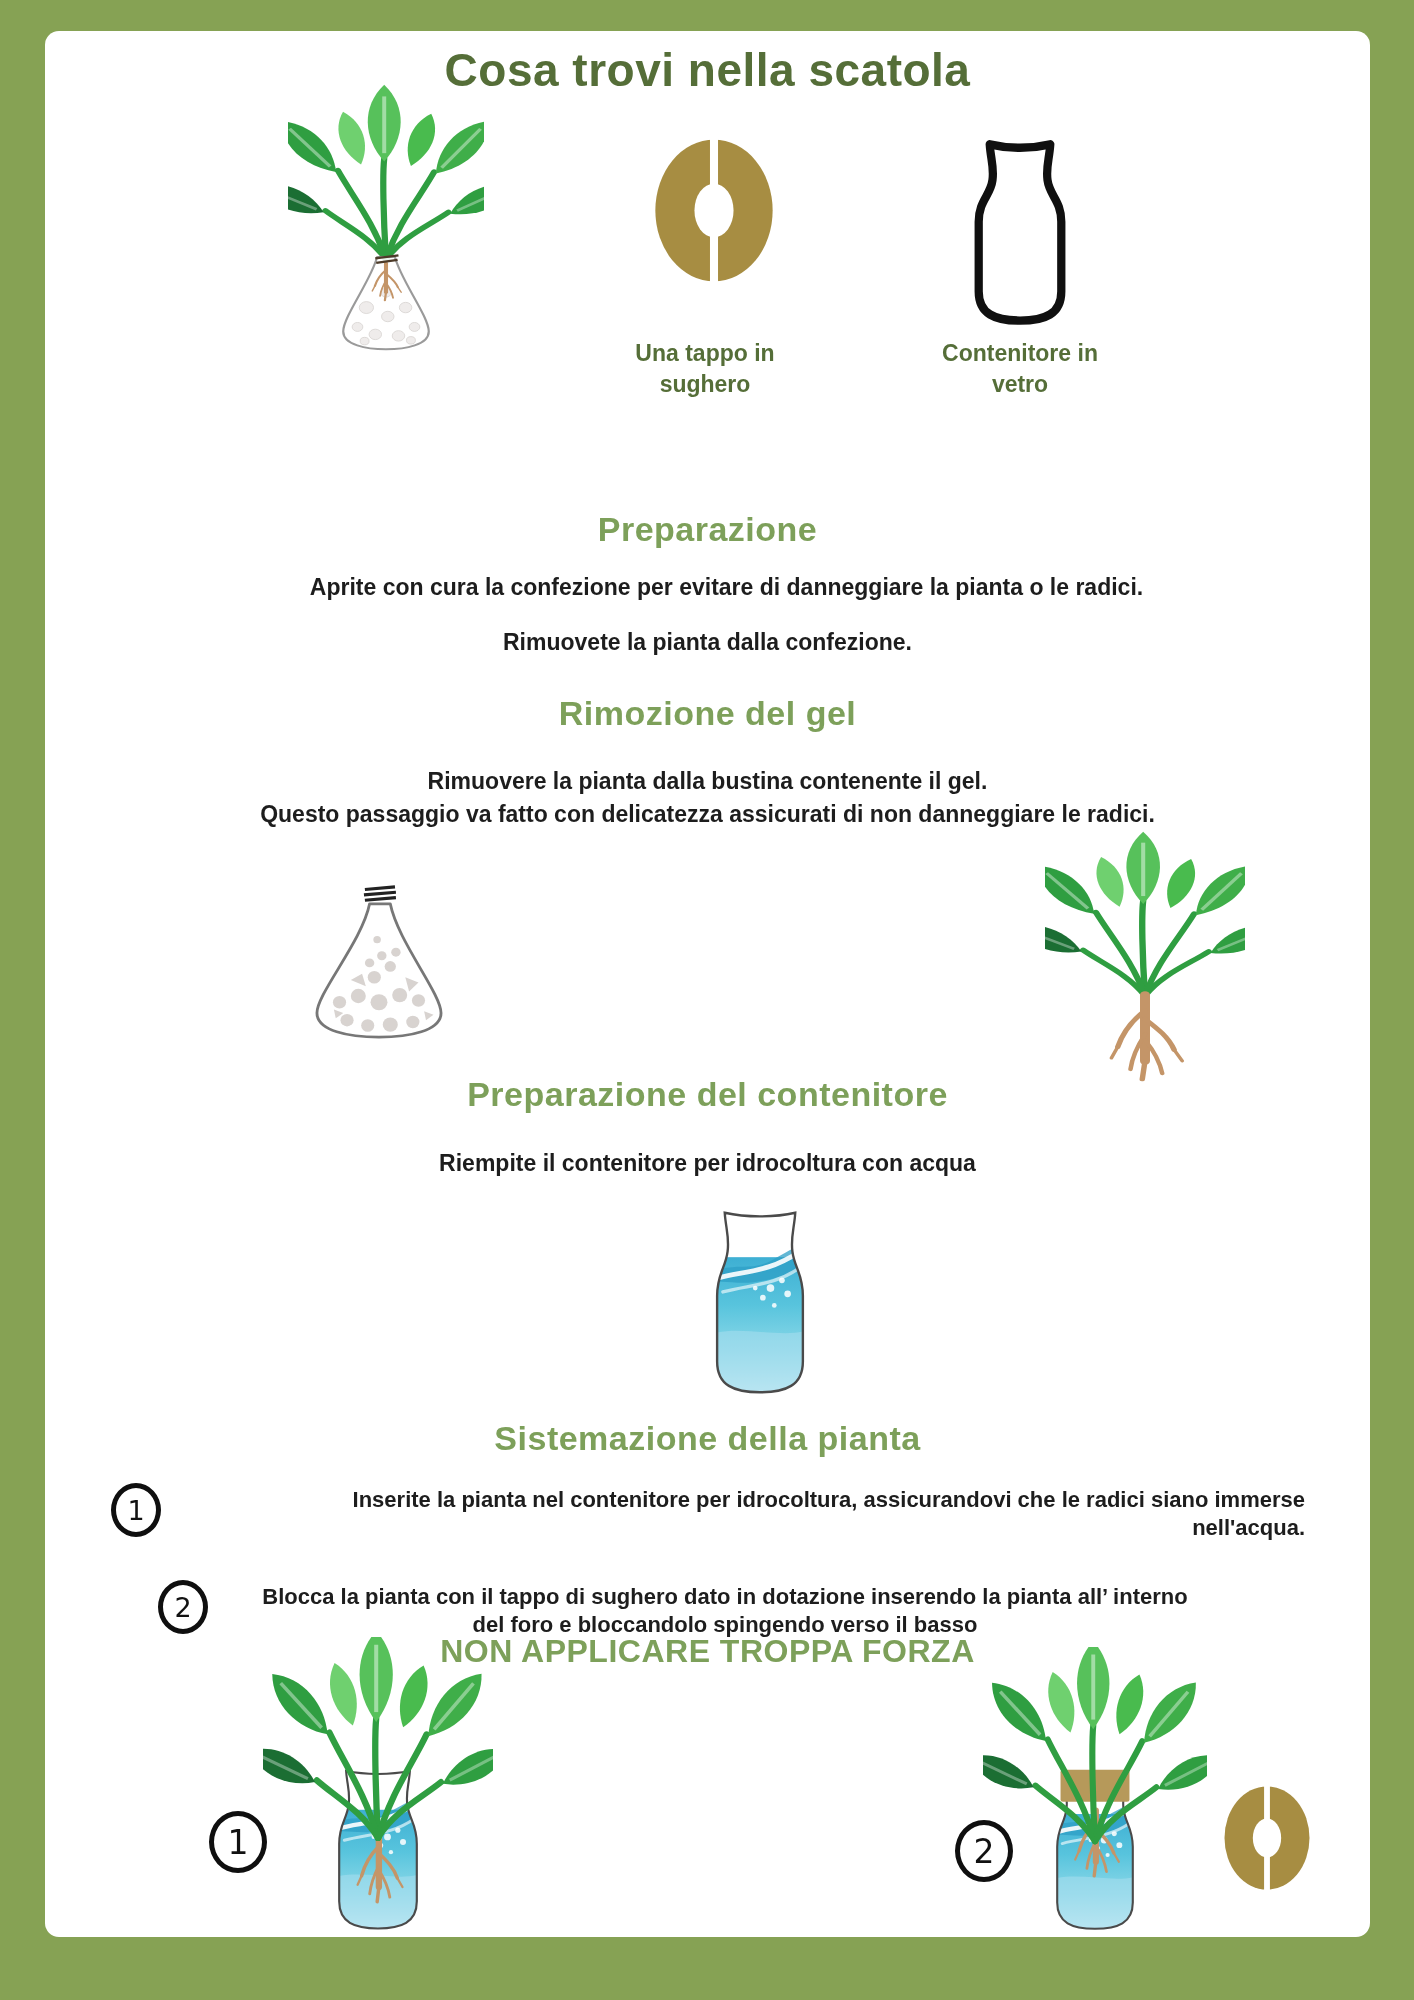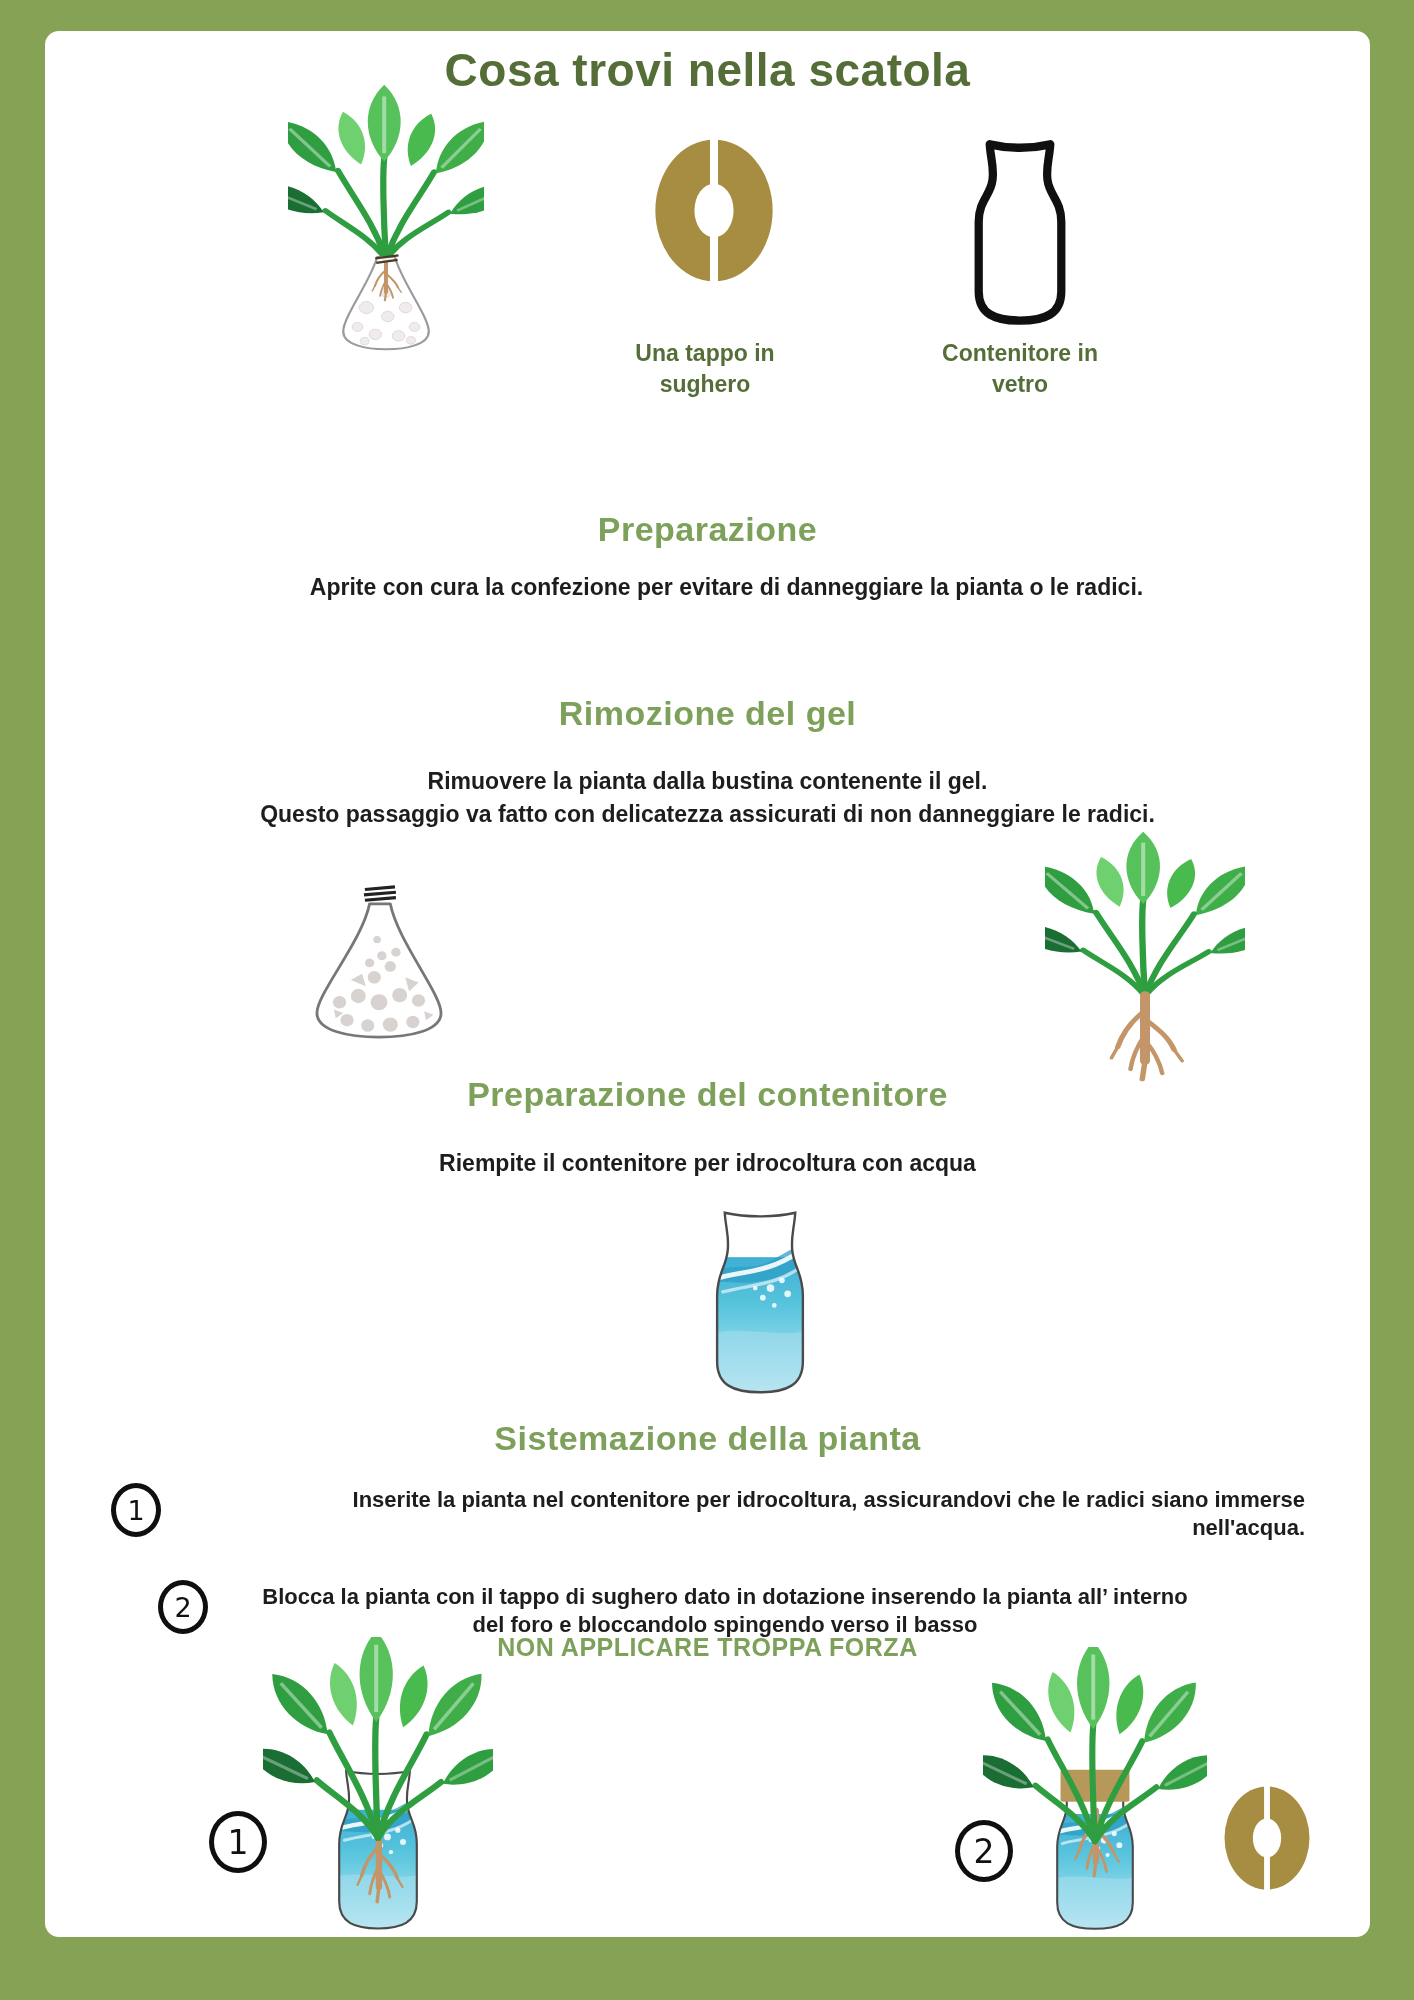--- a/index.html
+++ b/index.html
@@ -192,20 +192,21 @@
       <div>sughero</div>
     </div>
     <div class="abs caption" style="left:835px; top:307px; width:280px;">
       <div>Contenitore in</div>
       <div>vetro</div>
     </div>
 
 
     <div class="abs ctr title-light h2" style="top:479px;">Preparazione</div>
     <div class="abs ctr body-text p" style="top:543px;margin-left:19px;">Aprite con cura la confezione per evitare di danneggiare la pianta o le radici.</div>
+    <div class="abs ctr body-text p" style="top:598px;">Rimuovete la pianta dalla confezione.</div>
 
     <div class="abs ctr title-light h2" style="top:663px;">Rimozione del gel</div>
     <div class="abs ctr body-text p" style="top:734px; line-height:33px;">
       <div>Rimuovere la pianta dalla bustina contenente il gel.</div>
       <div>Questo passaggio va fatto con delicatezza assicurati di non danneggiare le radici.</div>
     </div>
 
     <svg class="fig" style="left:240px; top:846px; width:188px; height:170px;" viewBox="0 0 200 190" preserveAspectRatio="none">
         <use href="#sym-gelbag"></use>
       </svg>
@@ -227,21 +228,21 @@
       <div>Inserite la pianta nel contenitore per idrocoltura, assicurandovi che le radici siano immerse</div>
       <div>nell'acqua.</div>
     </div>
 
     <div class="badge badge-sm" style="left:113px; top:1549px;">2</div>
     <div class="abs body-text steps-line" style="left:100px; top:1552px; width:1160px; font-size:22px; text-align:center;">
       <div>Blocca la pianta con il tappo di sughero dato in dotazione inserendo la pianta all’ interno</div>
       <div>del foro e bloccandolo spingendo verso il basso</div>
     </div>
 
-    <div class="abs ctr title-light" style="top:1602px; font-size:25px; letter-spacing:.5px;">NON APPLICARE TROPPA FORZA</div>
+    <div class="abs ctr title-light" style="top:1602px; font-size:32px; letter-spacing:.5px;">NON APPLICARE TROPPA FORZA</div>
 
     <svg class="fig" style="left:218px; top:1606px; width:230px; height:300px;" viewBox="0 0 260 345" preserveAspectRatio="none">
         <use href="#sym-jar-plant"></use>
       </svg>
     <div class="badge badge-lg" style="left:164px; top:1780px;">1</div>
 
     <svg class="fig" style="left:938px; top:1616px; width:224px; height:290px;" viewBox="0 0 260 345" preserveAspectRatio="none">
         <use href="#sym-jar-plant-cork"></use>
       </svg>
     <div class="badge badge-lg" style="left:910px; top:1789px;">2</div>

